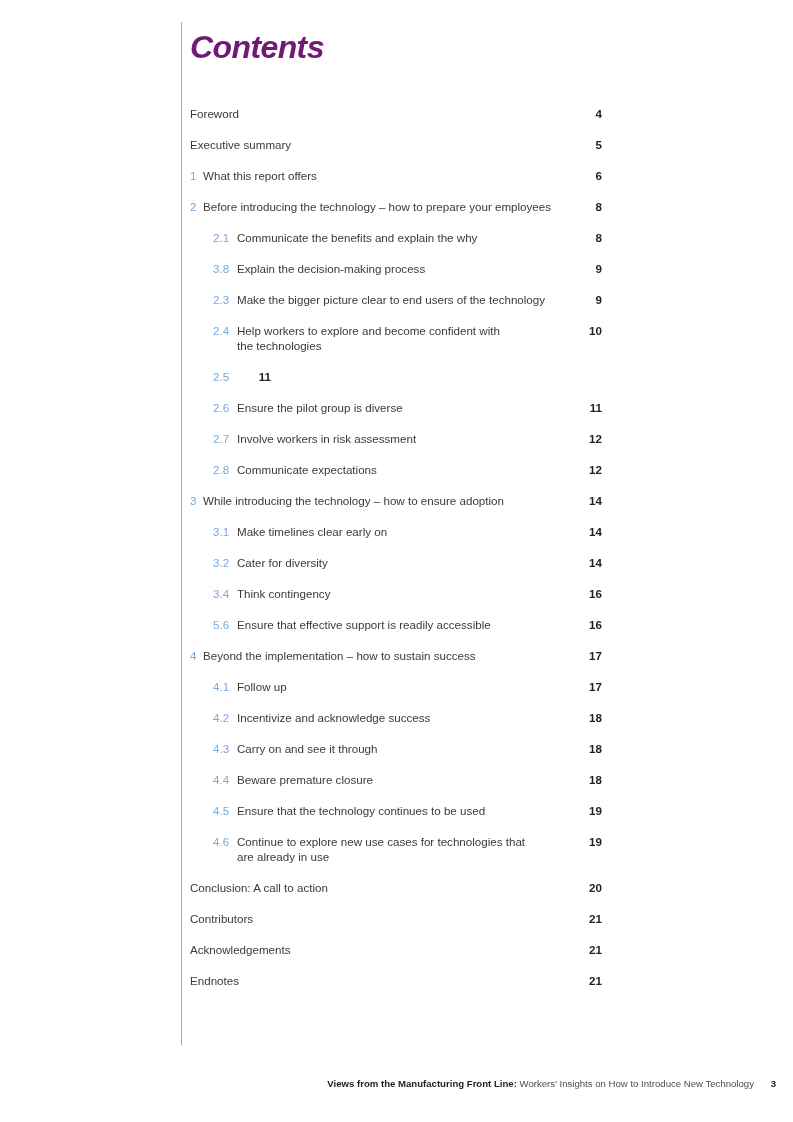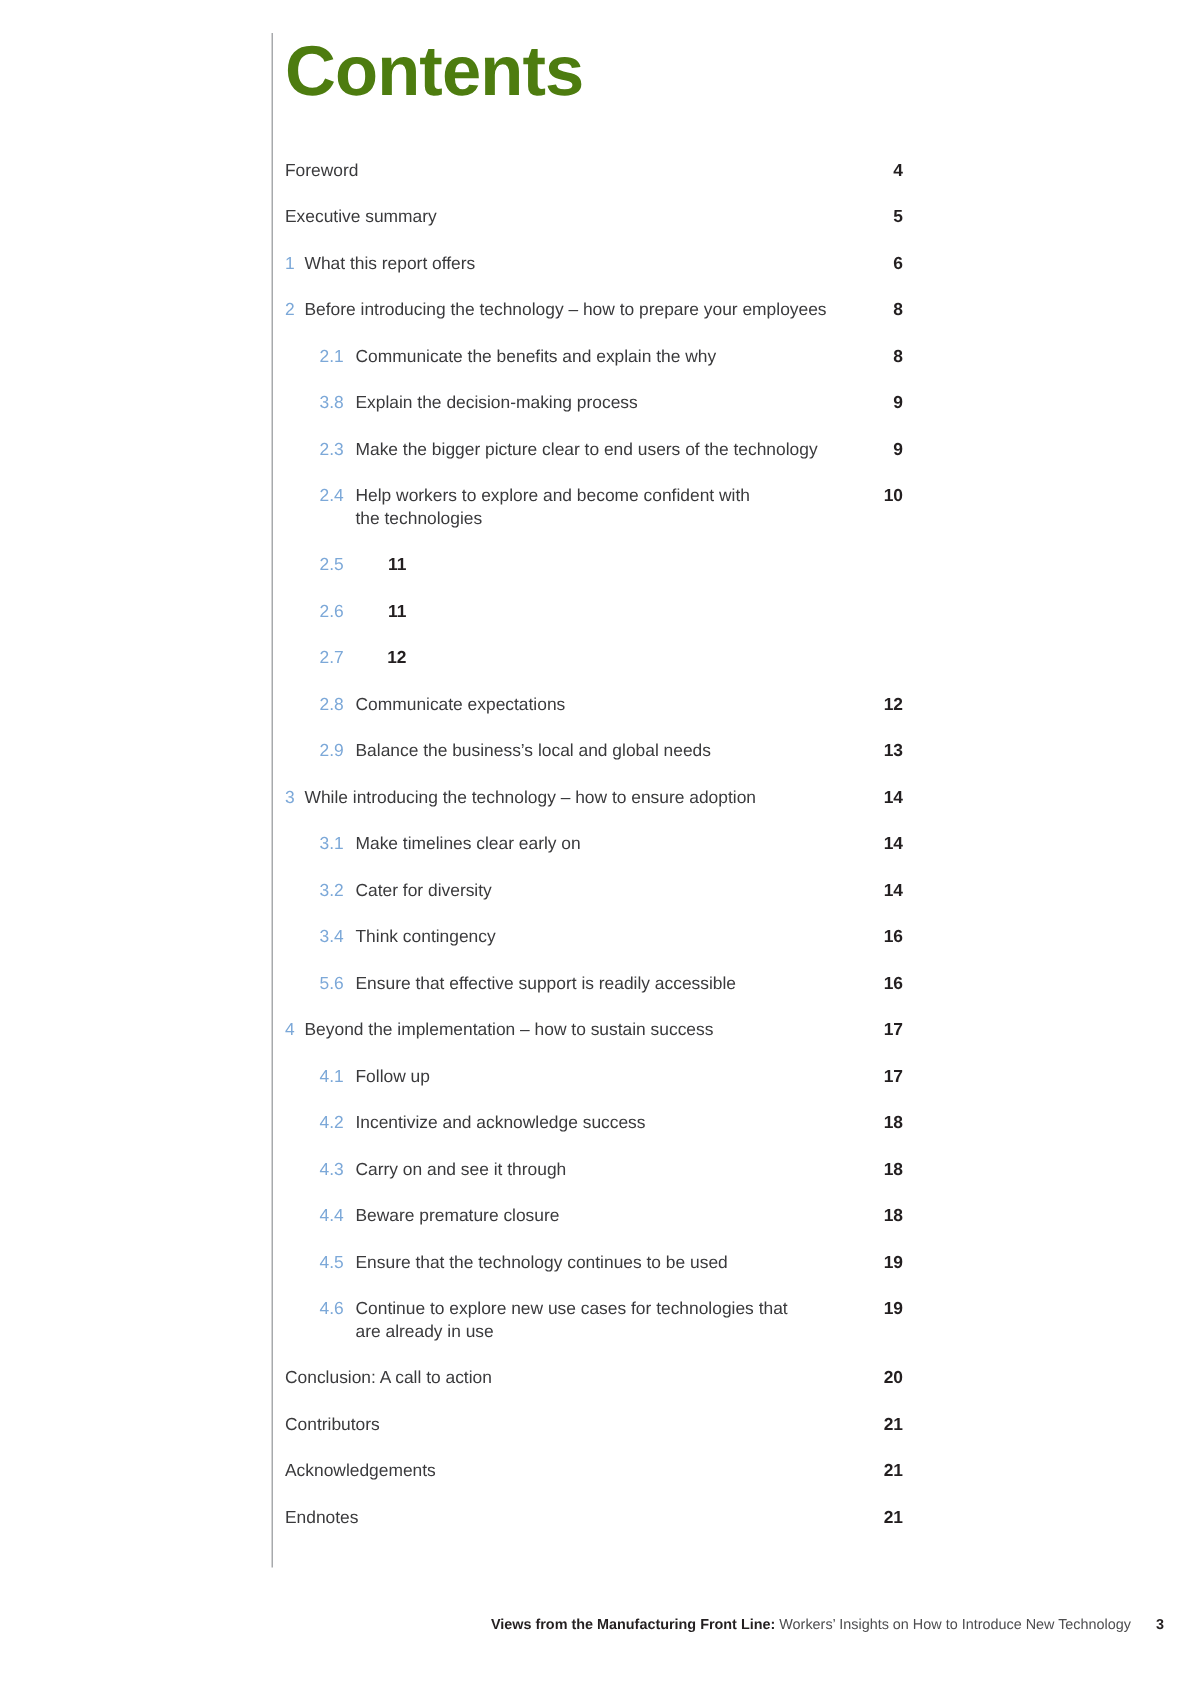--- a/index.html
+++ b/index.html
@@ -35,26 +35,27 @@
   }
 
   .content {
     position: absolute;
     left: 190px;
     top: 26px;
     width: 412px;
   }
 
   .page-title {
-    font-size: 47px;
+    font-size: 32px;
     font-weight: bold;
     letter-spacing: -0.6px;
     line-height: 42px;
-    color: #4d7c0f;
+    color: #701a75;
     margin: 0 0 38px 0;
+    font-style: italic;
   }
 
   
   .toc {
     display: block;
   }
 
   .toc-row {
     display: flex;
     align-items: flex-start;
@@ -185,35 +186,32 @@
           <span class="toc-num">2.4</span>
           <span class="toc-label"><span>Help workers to explore and become confident with</span><span class="l2">the technologies</span></span>
           <span class="toc-page">10</span>
         </div>
         <div class="toc-row lvl2">
           <span class="toc-num">2.5</span>
           <span class="toc-page">11</span>
         </div>
         <div class="toc-row lvl2">
           <span class="toc-num">2.6</span>
+          <span class="toc-label"><span>Ensure the pilot group is diverse</span></span>
           <span class="toc-page">11</span>
         </div>
         <div class="toc-row lvl2">
           <span class="toc-num">2.7</span>
+          <span class="toc-label"><span>Involve workers in risk assessment</span></span>
           <span class="toc-page">12</span>
         </div>
         <div class="toc-row lvl2">
           <span class="toc-num">2.8</span>
           <span class="toc-label"><span>Communicate expectations</span></span>
           <span class="toc-page">12</span>
-        </div>
-        <div class="toc-row lvl2">
-          <span class="toc-num">2.9</span>
-          <span class="toc-label"><span>Balance the business’s local and global needs</span></span>
-          <span class="toc-page">13</span>
         </div>
         <div class="toc-row lvl1">
           <span class="toc-num">3</span>
           <span class="toc-label"><span>While introducing the technology – how to ensure adoption</span></span>
           <span class="toc-page">14</span>
         </div>
         <div class="toc-row lvl2">
           <span class="toc-num">3.1</span>
           <span class="toc-label"><span>Make timelines clear early on</span></span>
           <span class="toc-page">14</span>

